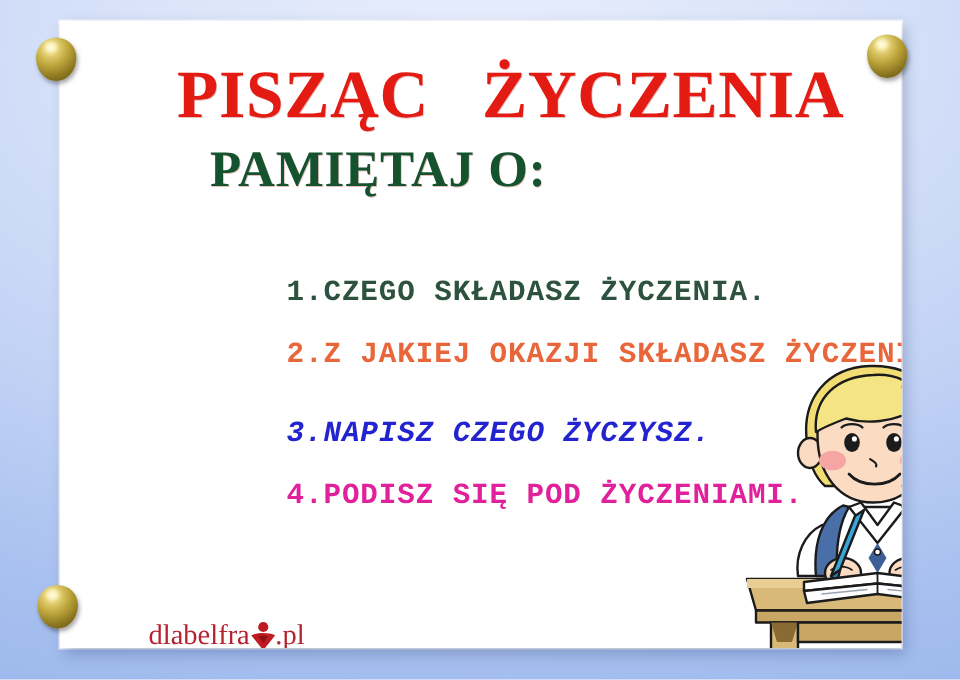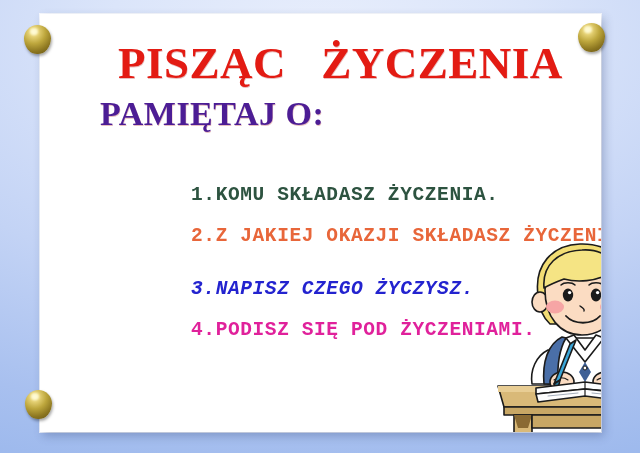--- a/index.html
+++ b/index.html
@@ -151,27 +151,27 @@
 </head>
 <body>
 
 <div id="poster-root">
 
   <div class="board">
     <div class="board-inner">
 
       <div class="title-block">
         <div class="title-line title-line-1" style="color: rgb(227, 27, 19);">PISZĄC   ŻYCZENIA</div>
-        <div class="title-line title-line-2" style="color: #4c1d95;">PAMIĘTAJ O:</div>
+        <div class="title-line title-line-2" style="color: #14532d; margin-left: 40px;">PAMIĘTAJ O:</div>
       </div>
 
       <div class="list">
 
         <div class="list-item i1" style="color: rgb(45, 83, 64);">
-          <span class="li-num">1.</span><span class="li-text">KOMU SKŁADASZ ŻYCZENIA.</span>
+          <span class="li-num">1.</span><span class="li-text">CZEGO SKŁADASZ ŻYCZENIA.</span>
         </div>
 
         <div class="list-item i2" style="color: rgb(232, 102, 58);">
           <span class="li-num">2.</span><span class="li-text">Z JAKIEJ OKAZJI SKŁADASZ ŻYCZENIA.</span>
         </div>
 
         <div class="list-item i3" style="color: rgb(35, 35, 207); font-style: italic;">
           <span class="li-num">3.</span><span class="li-text">NAPISZ CZEGO ŻYCZYSZ.</span>
         </div>
 
@@ -247,20 +247,31 @@
 
             <path d="M22 183 L40 183 L40 212 L22 212 Z" fill="#d9b978"></path>
             <path d="M146 183 L164 183 L164 212 L146 212 Z" fill="#d9b978"></path>
             <path d="M22 183 L40 183 L36 196 L26 196 Z" fill="#8a6a33" stroke="none"></path>
             <path d="M146 183 L164 183 L160 196 L150 196 Z" fill="#8a6a33" stroke="none"></path>
             <path d="M40 183 L146 183 L146 196 L40 196 Z" fill="#c8a765"></path>
           </g>
         </svg>
       </div>
 
+      <div class="watermark" style="color: rgb(179, 36, 48);">
+        <span>dlabelfra</span>
+        <span class="wm-logo">
+          <svg width="19" height="20" viewBox="0 0 19 20" xmlns="http://www.w3.org/2000/svg">
+            <circle cx="9.5" cy="4" r="3.4" fill="#c01b22"></circle>
+            <path d="M1.5 9.5 C6 7.5 13 7.5 17.5 9.5 L9.5 19.5 Z" fill="#c01b22"></path>
+            <path d="M6.2 10.2 C8 9.4 11 9.4 12.8 10.2 L9.5 14.6 Z" fill="#8d1016"></path>
+          </svg>
+        </span>
+        <span>.pl</span>
+      </div>
 
     </div>
   </div>
 
   <div class="screw tl"></div>
   <div class="screw tr"></div>
   <div class="screw bl"></div>
 
 </div>
 

